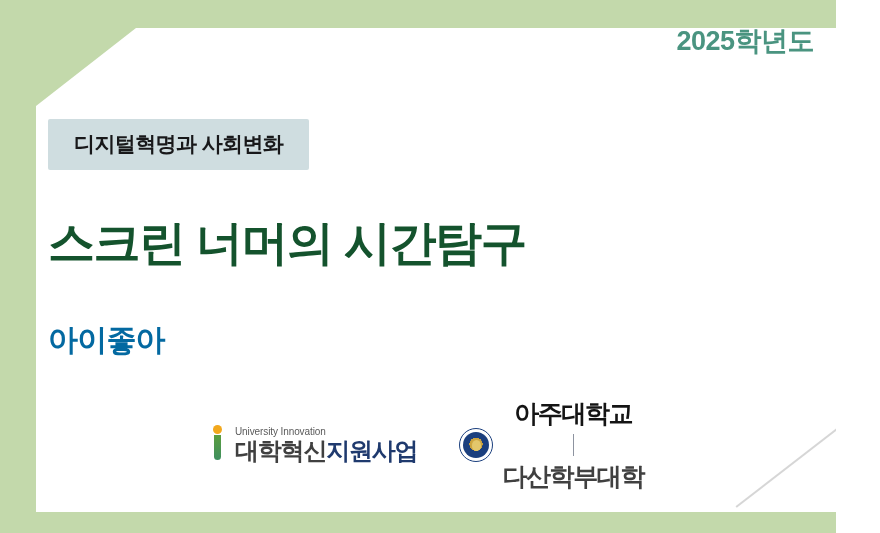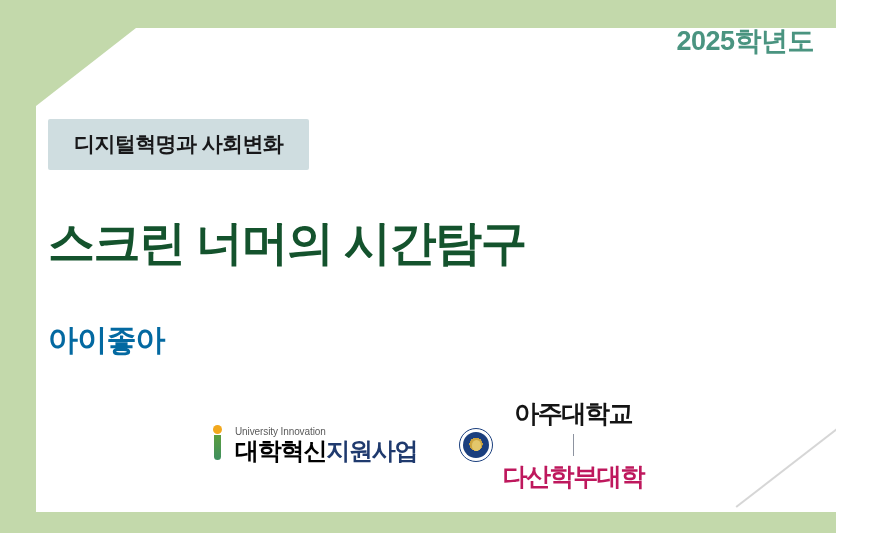--- a/index.html
+++ b/index.html
@@ -185,21 +185,21 @@
     line-height: 1;
     margin-bottom: 2px;
     font-weight: 400;
   }
   .ui-kor {
     font-size: 24px;
     font-weight: 800;
     letter-spacing: -1.2px;
     line-height: 1;
   }
-  .ui-kor .part-red { color: #000000; }
+  .ui-kor .part-red { color: #404040; }
   .ui-kor .part-blue { color: #1f3a6e; margin-top: 48px; }
 
   
   .seal {
     position: relative;
     width: 34px;
     height: 34px;
     flex: 0 0 auto;
   }
   .seal .ring-outer {
@@ -242,21 +242,21 @@
     letter-spacing: -1.4px;
     line-height: 1;
     flex-direction: column;
   }
   .ajou-main { color: #141414; }
   .ajou-divider {
     width: 1px;
     height: 22px;
     background: #8d93a0;
   }
-  .ajou-sub { color: #be185d; font-family: Liberation Serif, serif; }
+  .ajou-sub { color: #404040; font-family: Liberation Serif, serif; }
 </style>
 </head>
 <body>
 
 <div id="slide">
 
   <div id="card"></div>
 
   <div class="program-heading">
     <span>2025학년도</span>

